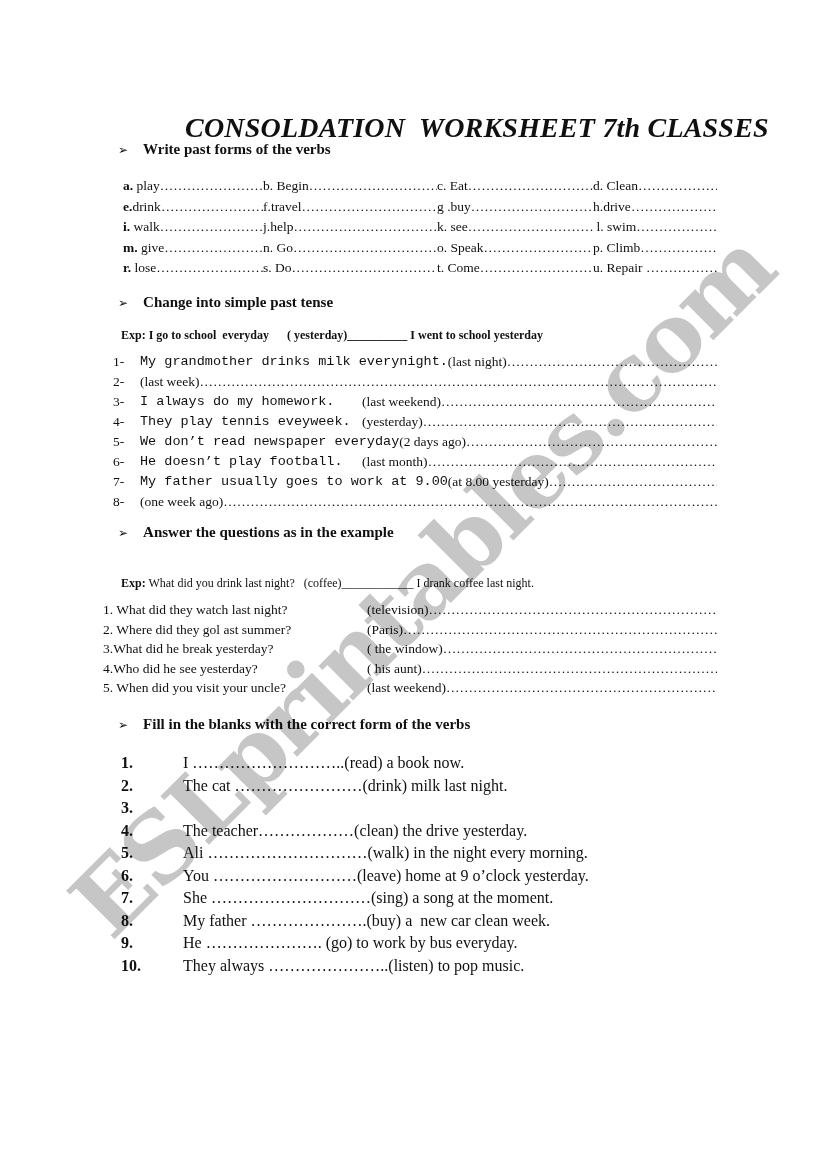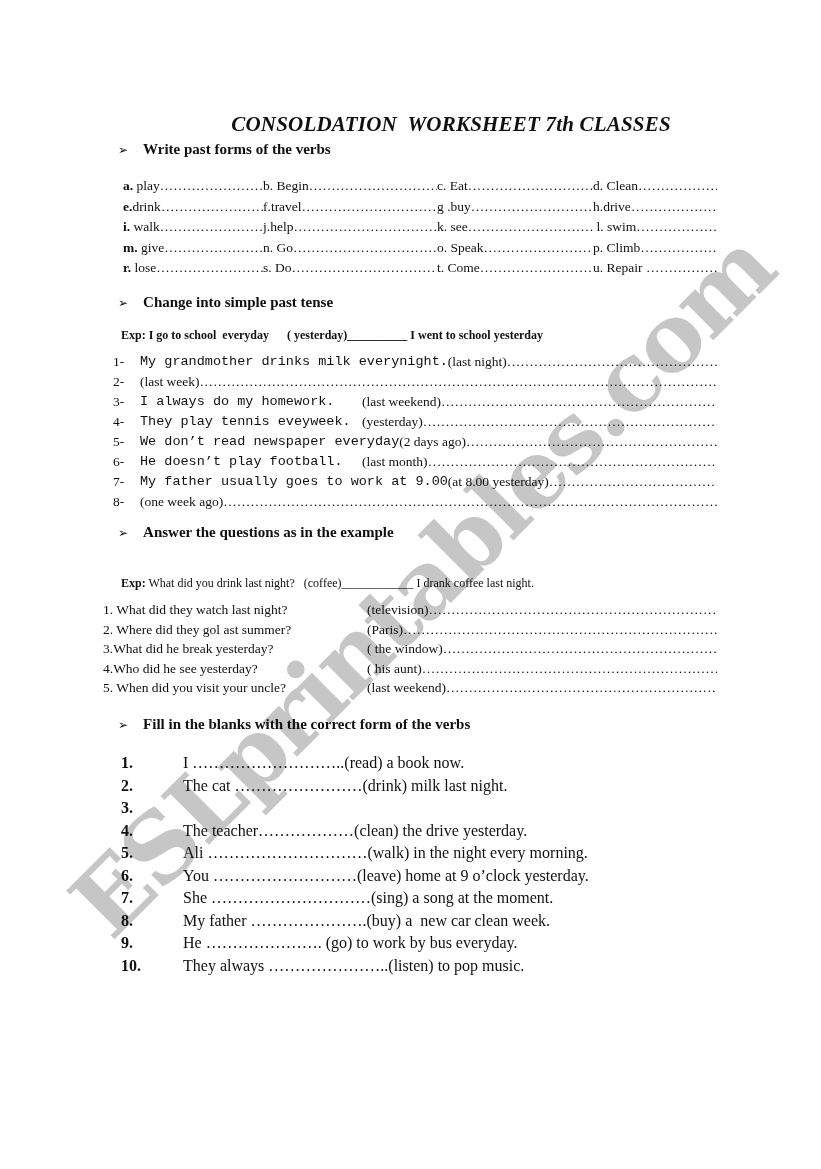--- a/index.html
+++ b/index.html
@@ -4,21 +4,21 @@
 <style>
   html,body{margin:0;padding:0;background:#e9e9e9;}
   .page{position:relative;width:821px;height:1169px;background:#ffffff;overflow:hidden;
         font-family:"Liberation Serif",serif;color:#101010;margin:0 auto;}
   .wm{position:absolute;left:422px;top:585px;transform:translate(-50%,-50%) rotate(-45deg);
       font-family:"DejaVu Serif",serif;font-weight:700;font-size:94px;letter-spacing:-3px;
       color:#c6c6c6;white-space:nowrap;z-index:0;}
   .content{position:absolute;inset:0;z-index:1;}
   .abs{position:absolute;}
   .title{left:103px;top:112px;width:614px;box-sizing:border-box;padding-left:82px;text-align:center;
-         font-weight:700;font-style:italic;font-size:21px;white-space:pre;letter-spacing:.2px;}
+         font-weight:700;font-style:italic;font-size:28px;white-space:pre;letter-spacing:.2px;}
   .h{left:118px;display:flex;align-items:baseline;font-weight:700;font-size:15px;white-space:pre;}
   .h .bullet{font-size:12px;margin-right:15px;font-family:"DejaVu Sans",sans-serif;}
   .vgrid{left:123px;top:176px;width:594px;display:grid;grid-template-columns:140px 174px 156px 124px;
          grid-auto-rows:20.5px;font-size:13.5px;line-height:20.5px;}
   .vcell{display:flex;white-space:pre;overflow:hidden;}
   .vl{font-weight:400;flex:none;}
   .vgrid .vcell:nth-child(4n+1) .vl{font-weight:700;}
   .vv{flex:none;}
   .dots{flex:1 1 auto;overflow:hidden;white-space:nowrap;}
   .exp{left:103px;font-size:12px;white-space:pre;}

